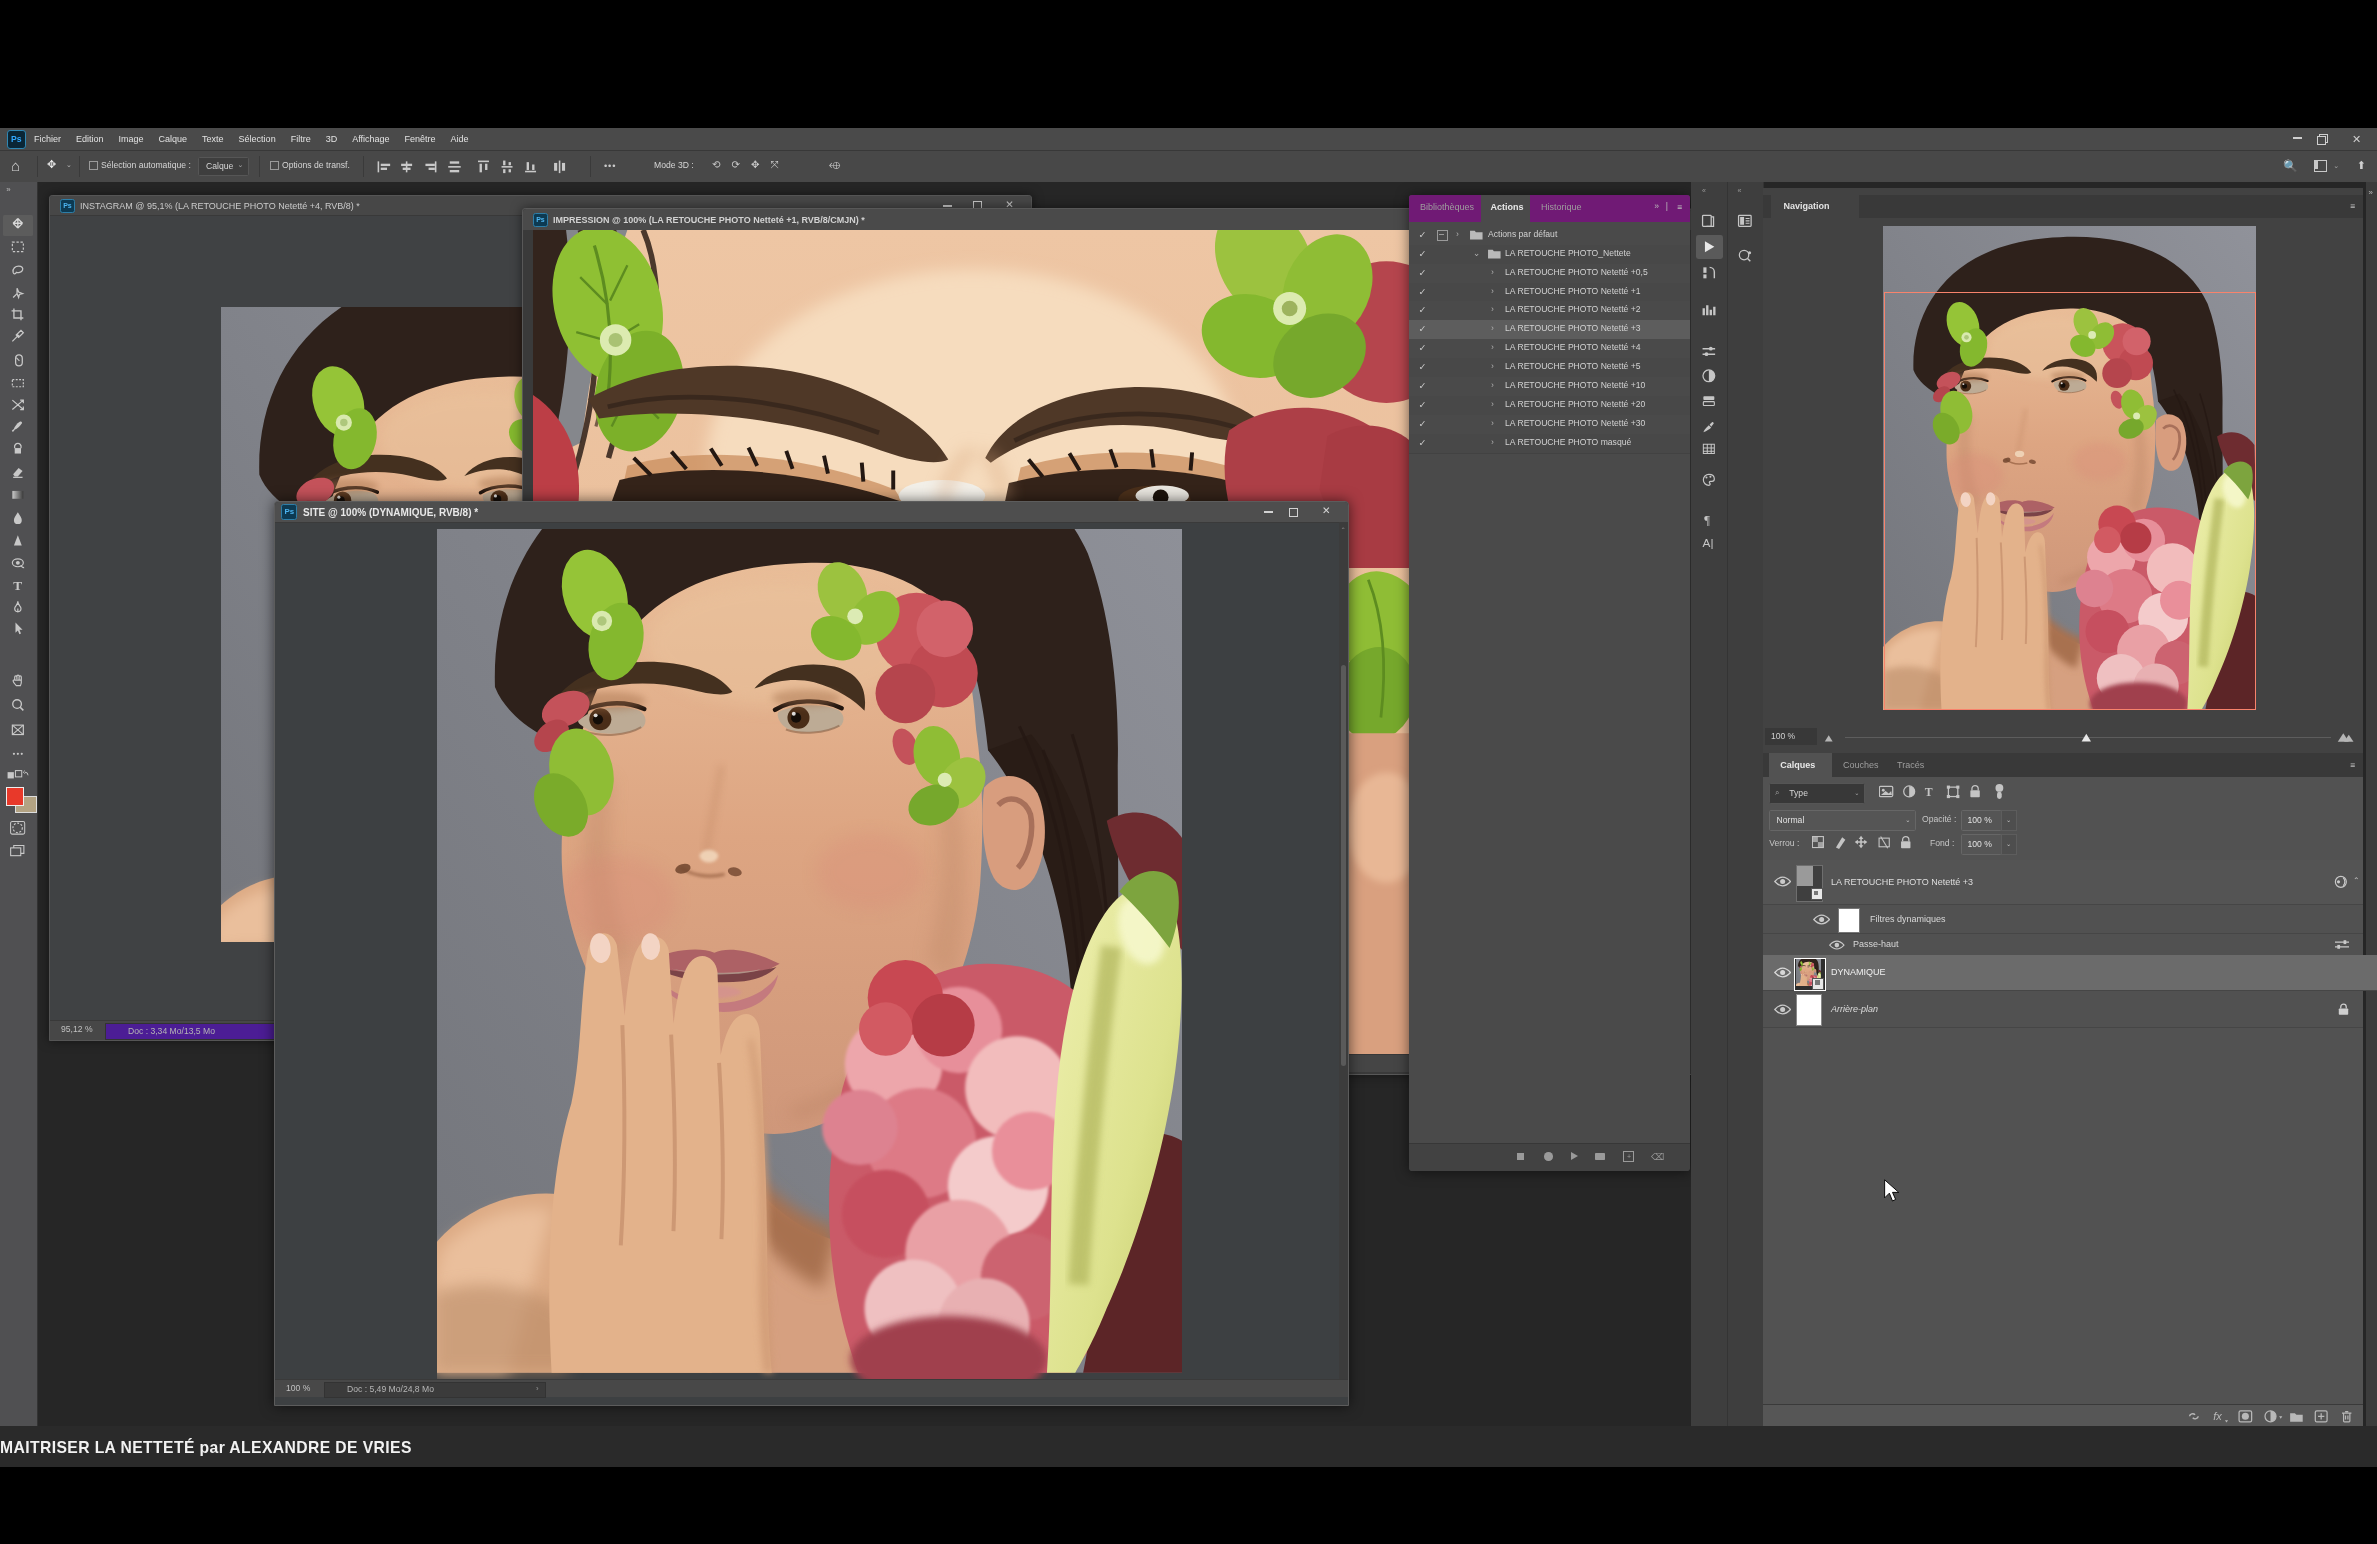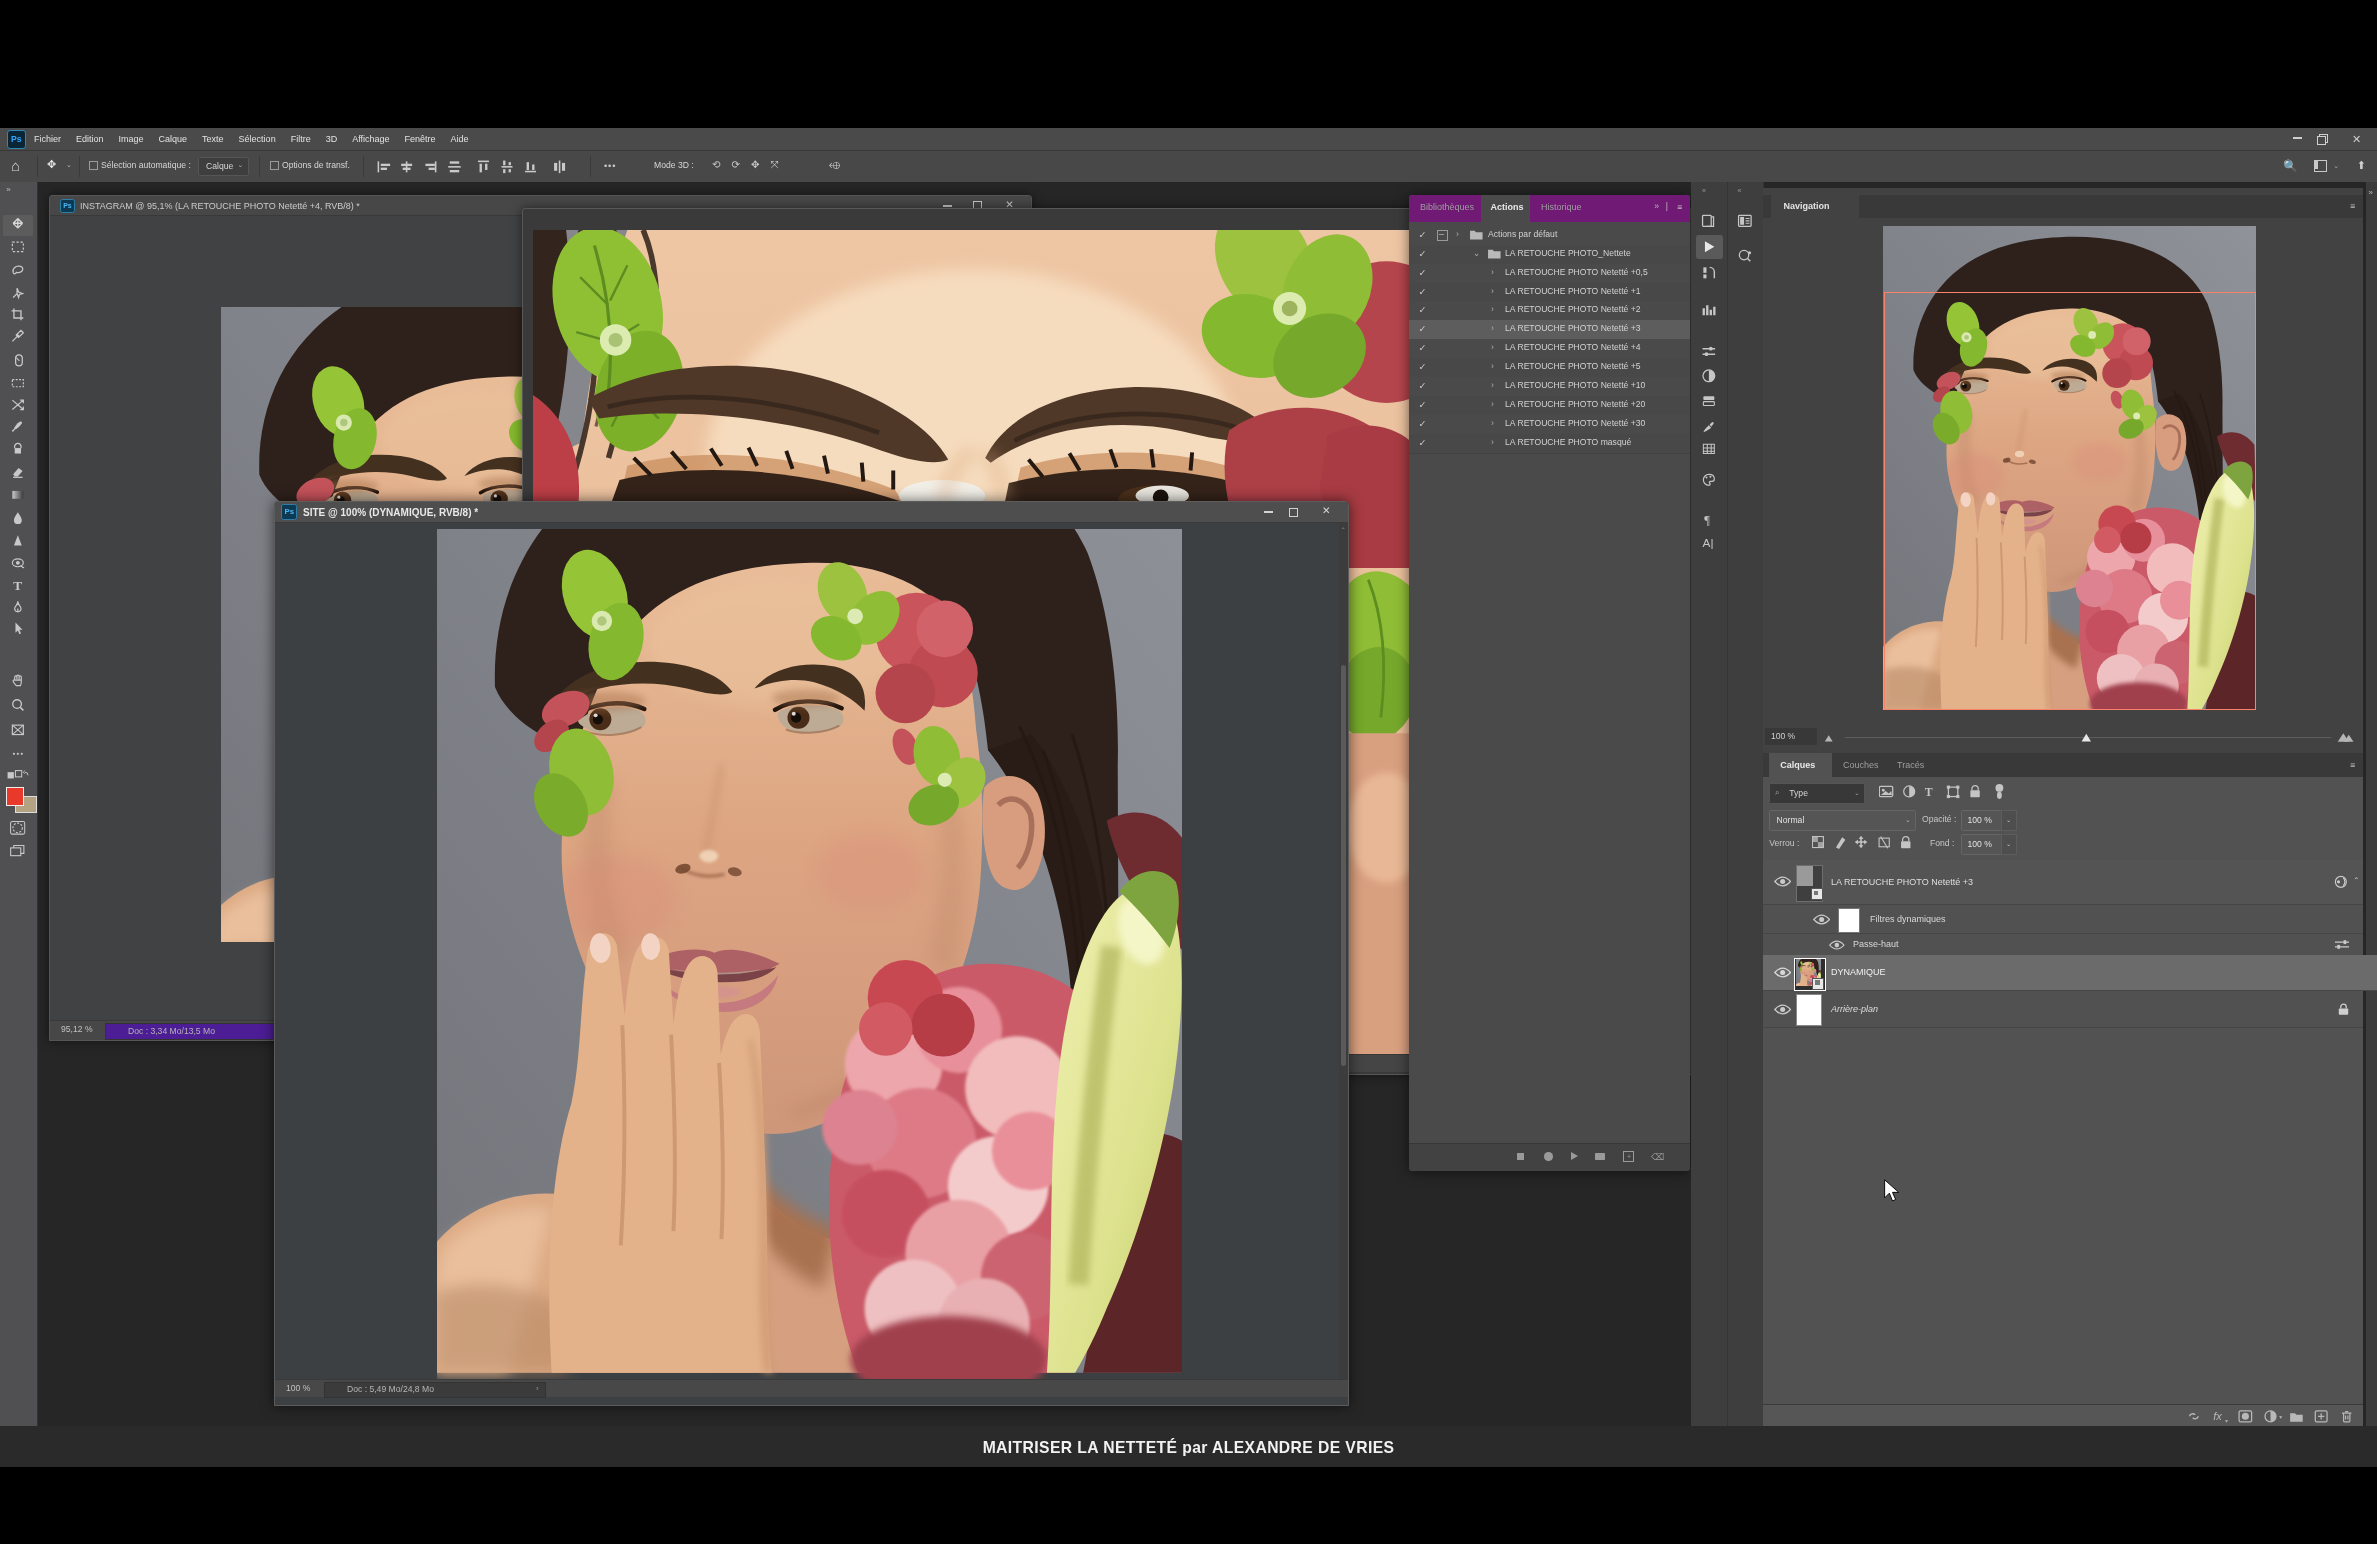--- a/index.html
+++ b/index.html
@@ -400,20 +400,24 @@
     <div class="abs" style="left:0;top:824px;width:100%;height:19.7px;background:#474747;border-top:0.8px solid #393939">
       <div class="abs txt" style="left:11px;top:3.9px;font-size:8.6px;color:#c0c0c0">95,12 %</div>
       <div class="abs" style="left:55px;top:2.4px;width:220px;height:15px;background:#4c1d95;border:0.8px solid #333">
             <span class="txt abs" style="left:22px;top:2.4px;font-size:8.6px;color:#b5b5b5">Doc : 3,34 Mo/13,5 Mo</span>
             <span class="abs" style="right:6.3px;top:2.4px;color:#999;font-size:7.9px">›</span>
           </div>
     </div>
   </div>
 
   <div class="abs" style="left:522px;top:26px;width:1168px;height:865px;background:#3a3a3a;border:0.8px solid #585858;border-radius:3.1px 3.1px 0 0;box-shadow:0 0 11px rgba(0,0,0,.5)">
+    <div class="abs" style="left:0;top:0;width:100%;height:21px;background:#4a4a4a;border-radius:3.1px 3.1px 0 0">
+      <div class="abs" style="left:10.2px;top:3.9px;width:12.6px;height:12.6px;background:#0d3a52;border:0.8px solid #2d7ea8;border-radius:2.4px;color:#4db4f0;font-size:7px;font-weight:bold;text-align:center;line-height:12.6px">Ps</div>
+      <div class="abs txt" style="left:30px;top:6.3px;font-size:9px;color:#d2d2d2;font-weight:bold">IMPRESSION @ 100% (LA RETOUCHE PHOTO Netteté +1, RVB/8/CMJN) *</div>
+    </div>
     <svg class="abs" style="left:10.2px;top:21px" width="877" height="824" viewBox="0 0 1115 1048" preserveAspectRatio="xMidYMid slice">
           <use href="#impart"></use>
         </svg>
     <div class="abs" style="left:10.2px;top:845px;width:877px;height:17.3px;background:#454545;border-top:0.8px solid #393939"></div>
   </div>
 
   <div class="abs" style="left:274px;top:319px;width:1073px;height:903px;background:#3d4042;border:0.8px solid #5c5c5c;border-radius:3.9px 3.9px 0 0;box-shadow:0 0 14px rgba(0,0,0,.6)">
     <div class="abs" style="left:0;top:0;width:100%;height:19.7px;background:#4e4e4e;border-radius:3.9px 3.9px 0 0;border-bottom:0.8px solid #3a3a3a">
       <div class="abs" style="left:6.3px;top:2.4px;width:14px;height:14px;background:#0d3a52;border:0.8px solid #2d7ea8;border-radius:2.4px;color:#4db4f0;font-size:7.9px;font-weight:bold;text-align:center;line-height:14px">Ps</div>
       <div class="abs txt" style="left:28px;top:4.7px;font-size:10px;color:#e8e8e8;font-weight:bold">SITE @ 100% (DYNAMIQUE, RVB/8) *</div>
@@ -822,15 +826,15 @@
     </div>
   </div>
 
   <svg class="abs" style="left:1883px;top:997px" width="19" height="23.6" viewBox="0 0 24 30">
         <path d="M2,1 L2,24 L8,18 L12,28 L16,26 L12,17 L20,17 Z" fill="#fff" stroke="#000" stroke-width="1.2"></path>
       </svg>
   </div>
 </div>
 
 <div class="abs" style="left:0;top:1426px;width:2377px;height:41px;background:#2a2a2a">
-  <div class="abs" style="left:0;top:13.4px;width:2377px;text-align:center;color:#f2f2f2;font-size:15.7px;font-weight:bold;letter-spacing:0.4px">MAITRISER LA NETTETÉ par ALEXANDRE DE VRIES</div>
+  <div class="abs" style="left:0;top:13.4px;width:2377px;text-align:left;color:#f2f2f2;font-size:15.7px;font-weight:bold;letter-spacing:0.4px">MAITRISER LA NETTETÉ par ALEXANDRE DE VRIES</div>
 </div>
 
 
 </body></html>

